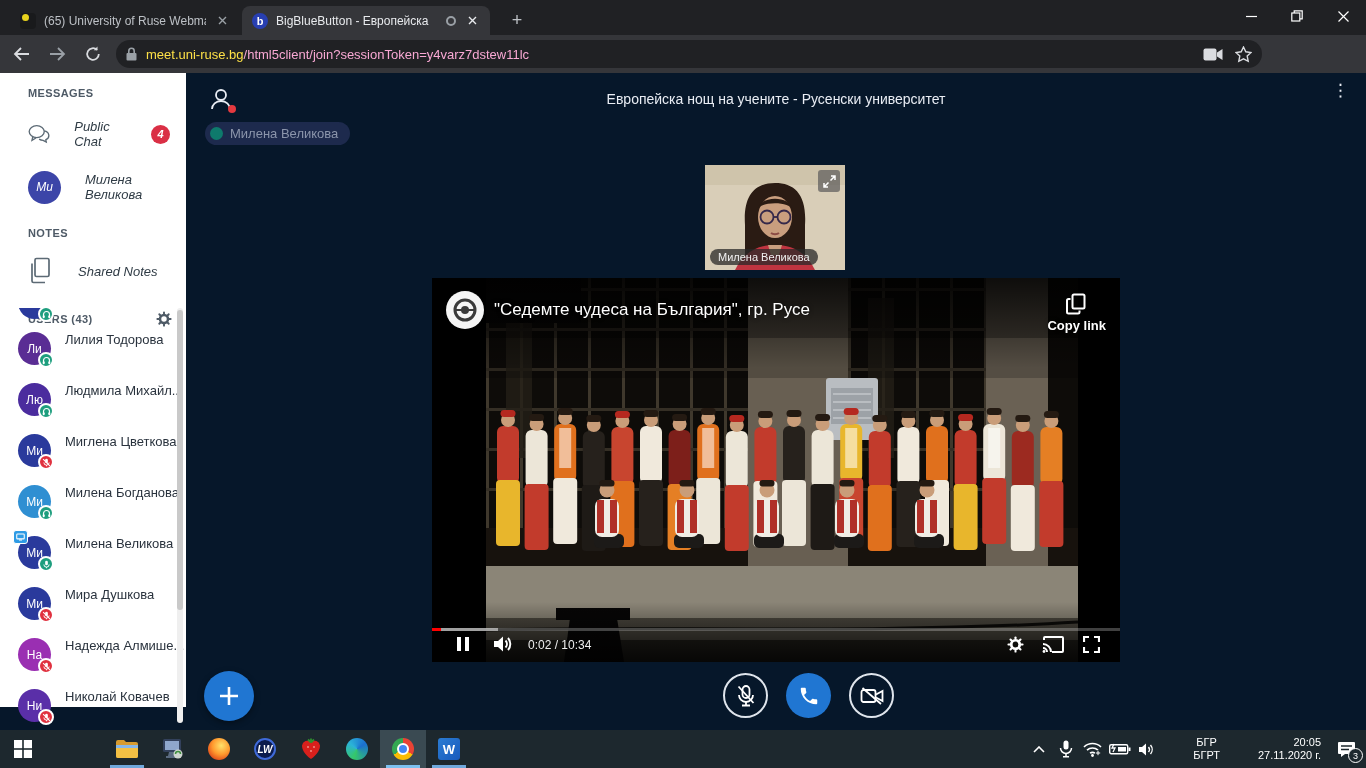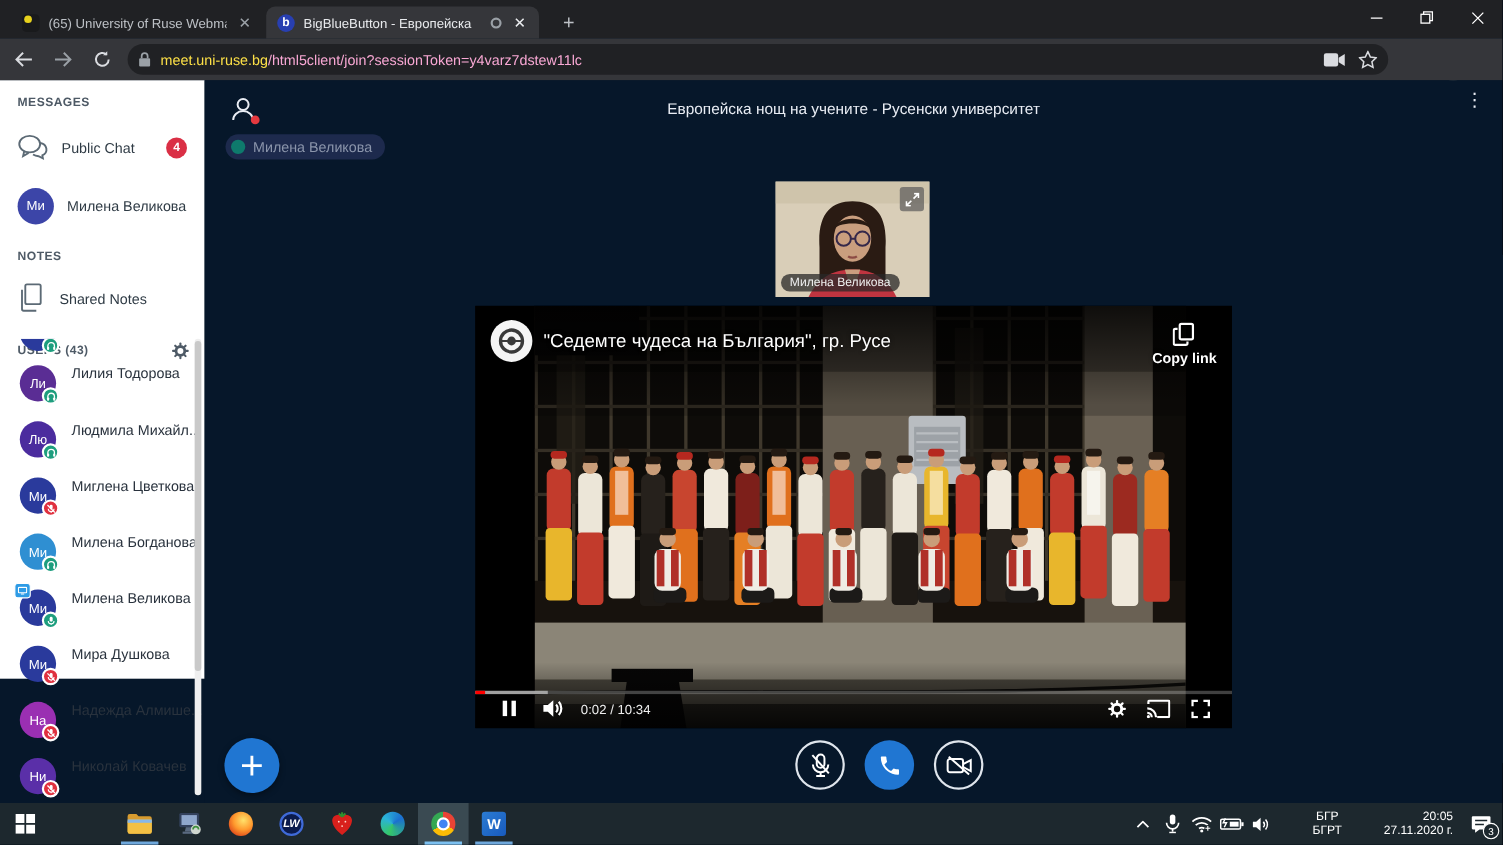--- a/index.html
+++ b/index.html
@@ -28,23 +28,23 @@
   .url { font-size:13px; white-space:nowrap; overflow:hidden; }
   .url-host { color:#fde047; }
   .url-path { color:#f9a8d4; }
   .omni-right { margin-left:auto; display:flex; align-items:center; gap:12px; }
   .tb-right { position:absolute; right:6px; top:38px; display:flex; align-items:center; gap:10px; }
   .avatar-photo { width:26px; height:26px; border-radius:50%; background:radial-gradient(circle at 40% 30%, #a5806a, #57382a 70%, #2e1d15); border:1px solid #555; }
   .menu-dots { color:#dadce0; font-size:15px; letter-spacing:0; width:16px; text-align:center; }
 
   
   .app { position:absolute; left:0; top:73px; width:1366px; height:657px; display:flex; }
-  .sidebar { position:relative; width:186px; height:544px; background:#fff; flex:0 0 auto; }
+  .sidebar { position:relative; width:186px; height:634px; background:#fff; flex:0 0 auto;padding-left:12px; }
   .side-h { font-size:11px; font-weight:bold; color:#4e5a66; letter-spacing:.4px; padding-left:16px; }
-  .row { display:flex; align-items:center; gap:12px; padding-left:16px; }
+  .row { display:flex; align-items:center; gap:24px; padding-left:16px;font-style:italic; }
   .row-label { font-size:13px; color:#2f3b45; }
   .badge-red { margin-left:auto; margin-right:16px; min-width:19px; height:19px; border-radius:10px; color:#fff; font-size:11px; font-weight:bold; display:flex; align-items:center; justify-content:center; padding:0 5px; }
   .avatar { width:33px; height:33px; border-radius:50%; color:#fff; font-size:12px; display:flex; align-items:center; justify-content:center; position:relative; flex:0 0 auto; }
   .status-badge { position:absolute; right:-3px; bottom:-3px; width:16px; height:16px; border-radius:50%; border:2px solid #fff; display:flex; align-items:center; justify-content:center; }
   .share-badge { position:absolute; left:-5px; top:-6px; width:15px; height:14px; border-radius:3px; background:#2e9be5; border:1px solid #fff; display:flex; align-items:center; justify-content:center; }
   .userlist { position:absolute; left:0; top:235px; width:186px; height:422px; overflow:hidden; }
   .user-row { height:51px; display:flex; align-items:flex-start; gap:14px; padding-left:18px; }
   .user-name { font-size:13px; color:#29323d; white-space:nowrap; }
   .partial-row { height:24px; position:relative; overflow:hidden; }
   .scrolltrack { position:absolute; right:3px; top:235px; width:6px; height:415px; background:#efefef; border-radius:3px; }

